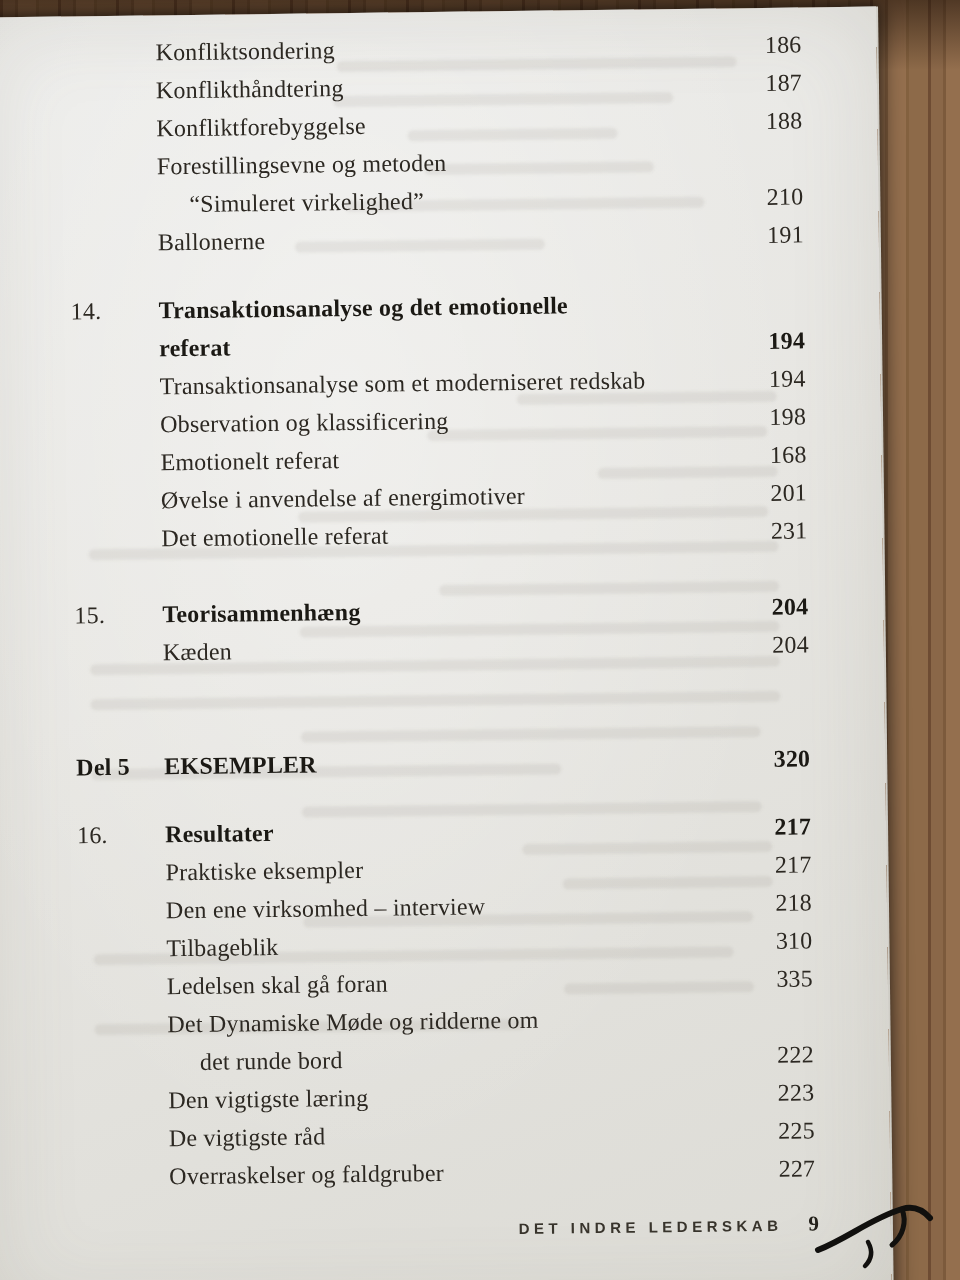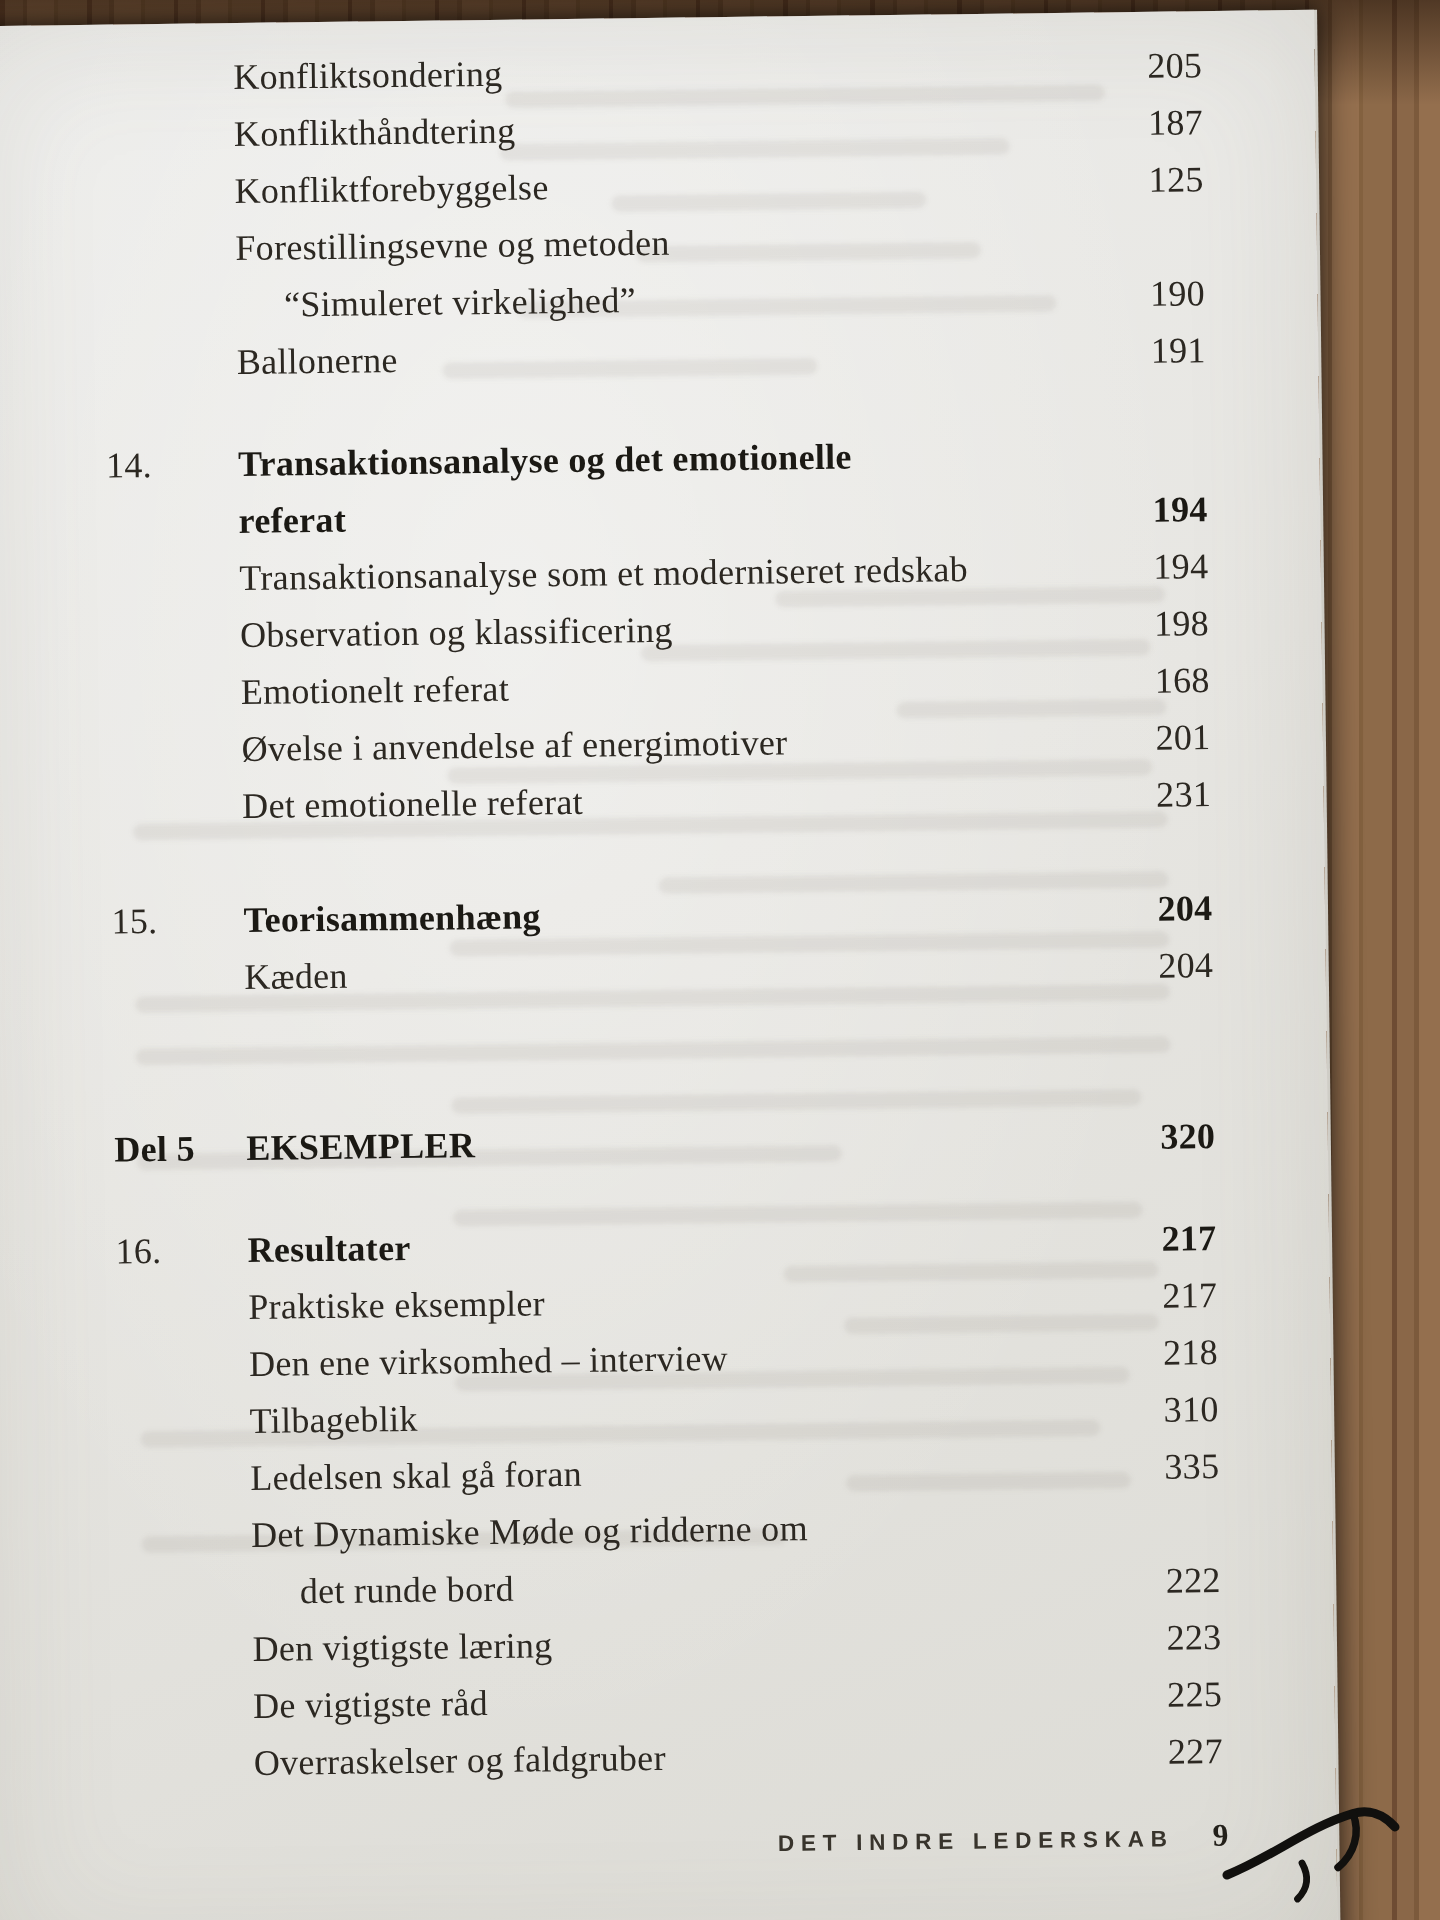--- a/index.html
+++ b/index.html
@@ -123,41 +123,41 @@
       <i class="ghost" style="top: 868px; left: 576px; width: 210px;"></i>
       <i class="ghost" style="top: 903px; left: 316px; width: 450px;"></i>
       <i class="ghost" style="top: 938px; left: 106px; width: 640px;"></i>
       <i class="ghost" style="top: 973px; left: 576px; width: 190px;"></i>
       <i class="ghost" style="top: 1008px; left: 106px; width: 430px;"></i>
     </div>
   <div class="toc" id="toc-list">
       <div class="row">
         <span class="num"></span>
         <span class="title">Konfliktsondering</span>
-        <span class="pg">205</span>
+        <span class="pg">186</span>
       </div>
       <div class="row">
         <span class="num"></span>
         <span class="title">Konflikthåndtering</span>
         <span class="pg">187</span>
       </div>
       <div class="row">
         <span class="num"></span>
         <span class="title">Konfliktforebyggelse</span>
-        <span class="pg">125</span>
+        <span class="pg">188</span>
       </div>
       <div class="row">
         <span class="num"></span>
         <span class="title">Forestillingsevne og metoden</span>
         <span class="pg"></span>
       </div>
       <div class="row">
         <span class="num"></span>
         <span class="title ind">“Simuleret virkelighed”</span>
-        <span class="pg">190</span>
+        <span class="pg">210</span>
       </div>
       <div class="row">
         <span class="num"></span>
         <span class="title">Ballonerne</span>
         <span class="pg">191</span>
       </div>
       <div class="row gap-sm">
         <span class="num">14.</span>
         <span class="title bold">Transaktionsanalyse og det emotionelle</span>
         <span class="pg bold"></span>

